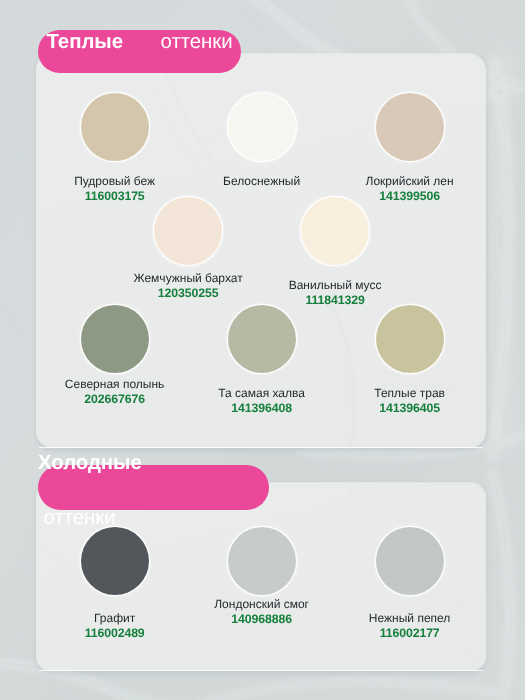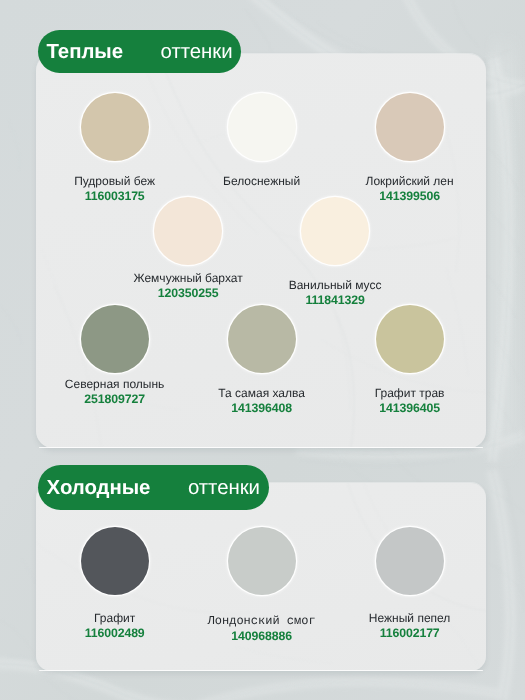--- a/index.html
+++ b/index.html
@@ -13,25 +13,25 @@
   .card{position:absolute;left:36px;width:450px;border-radius:17px;
         background:linear-gradient(166deg,#ebecec 0%,#eaebeb 30%,#e9eaea 70%,#e8e9e9 100%);
         box-shadow:0 2.5px 5px rgba(120,132,138,.16),
                    0 -1px 0 rgba(255,255,255,.4);}
   .card::after{content:"";position:absolute;left:3px;right:3px;bottom:-0.5px;height:1.5px;
         border-radius:2px;background:rgba(255,255,255,.85);z-index:3;}
   .cardvein{position:absolute;inset:0;border-radius:inherit;overflow:hidden;
         opacity:.20;pointer-events:none;}
   #card-warm{top:54px;height:393.5px;}
   #card-cool{top:483px;height:187.5px;border-radius:15px;}
-  .pill{position:absolute;background:#15803d;border-radius:24px;
-        display:flex;align-items:center;justify-content:center;
+  .pill{position:absolute;background:#ec4899;border-radius:24px;
+        display:flex;justify-content:center;
         color:#ffffff;white-space:nowrap;gap:32px;}
   #pill-warm{left:38px;top:29.5px;width:203px;height:43.5px;padding-top:1.5px;box-sizing:border-box;}
-  #pill-cool{left:38px;top:464.6px;width:230.5px;height:45px;padding-top:2px;box-sizing:border-box;}
+  #pill-cool{left:38px;top:464.6px;width:230.5px;height:45px;padding-top:8px;box-sizing:border-box;flex-direction:column;}
   .pill-b{font-weight:700;font-size:20.4px;white-space:pre;letter-spacing:-0.05px;
       transform:translateZ(0);}
   .pill-r{font-weight:400;font-size:20.4px;white-space:pre;letter-spacing:-0.05px;
       transform:translateZ(0);}
   .swatch{position:absolute;text-align:center;}
   .dot{border-radius:50%;box-shadow:0 0 0 1.2px rgba(255,255,255,.92),
        0 0 3px 1.6px rgba(255,255,255,.55);}
   .nm{font-size:12px;color:#262a2e;line-height:15px;white-space:nowrap;
       transform:translateZ(0);}
   .cd{font-size:12.3px;font-weight:700;color:#15803d;line-height:14px;white-space:nowrap;
@@ -177,40 +177,40 @@
         <div class="cd">120350255</div>
       </div>
       <div class="swatch" style="left: 261.1px; top: 196.6px; width: 148px;">
         <div class="dot" style="width: 68px; height: 68px; margin: 0px auto; background: rgb(249, 239, 223);"></div>
         <div class="nm" style="margin-top: 13.6px;">Ванильный мусс</div>
         <div class="cd">111841329</div>
       </div>
       <div class="swatch" style="left: 40.6px; top: 304.6px; width: 148px;">
         <div class="dot" style="width: 68px; height: 68px; margin: 0px auto; background: rgb(141, 152, 133);"></div>
         <div class="nm" style="margin-top: 4px;">Северная полынь</div>
-        <div class="cd">251809727</div>
+        <div class="cd">202667676</div>
       </div>
       <div class="swatch" style="left: 187.6px; top: 304.6px; width: 148px;">
         <div class="dot" style="width: 68px; height: 68px; margin: 0px auto; background: rgb(184, 185, 165);"></div>
         <div class="nm" style="margin-top: 13.6px;">Та самая халва</div>
         <div class="cd">141396408</div>
       </div>
       <div class="swatch" style="left: 335.6px; top: 304.6px; width: 148px;">
         <div class="dot" style="width: 68px; height: 68px; margin: 0px auto; background: rgb(201, 196, 157);"></div>
-        <div class="nm" style="margin-top: 13.6px;">Графит трав</div>
+        <div class="nm" style="margin-top: 13.6px;">Теплые трав</div>
         <div class="cd">141396405</div>
       </div>
       <div class="swatch" style="left: 40.6px; top: 527.3px; width: 148px;">
         <div class="dot" style="width: 68px; height: 68px; margin: 0px auto; background: rgb(83, 86, 91);"></div>
         <div class="nm" style="margin-top: 15.8px;">Графит</div>
         <div class="cd">116002489</div>
       </div>
       <div class="swatch" style="left: 187.6px; top: 527.3px; width: 148px;">
         <div class="dot" style="width: 68px; height: 68px; margin: 0px auto; background: rgb(200, 204, 201);"></div>
-        <div class="nm" style="margin-top: 19px; font-family: Liberation Mono, monospace;">Лондонский смог</div>
+        <div class="nm" style="margin-top: 2px;">Лондонский смог</div>
         <div class="cd">140968886</div>
       </div>
       <div class="swatch" style="left: 335.6px; top: 527.3px; width: 148px;">
         <div class="dot" style="width: 68px; height: 68px; margin: 0px auto; background: rgb(196, 199, 199);"></div>
         <div class="nm" style="margin-top: 15.8px;">Нежный пепел</div>
         <div class="cd">116002177</div>
       </div>
     </div>
 </div>
 

